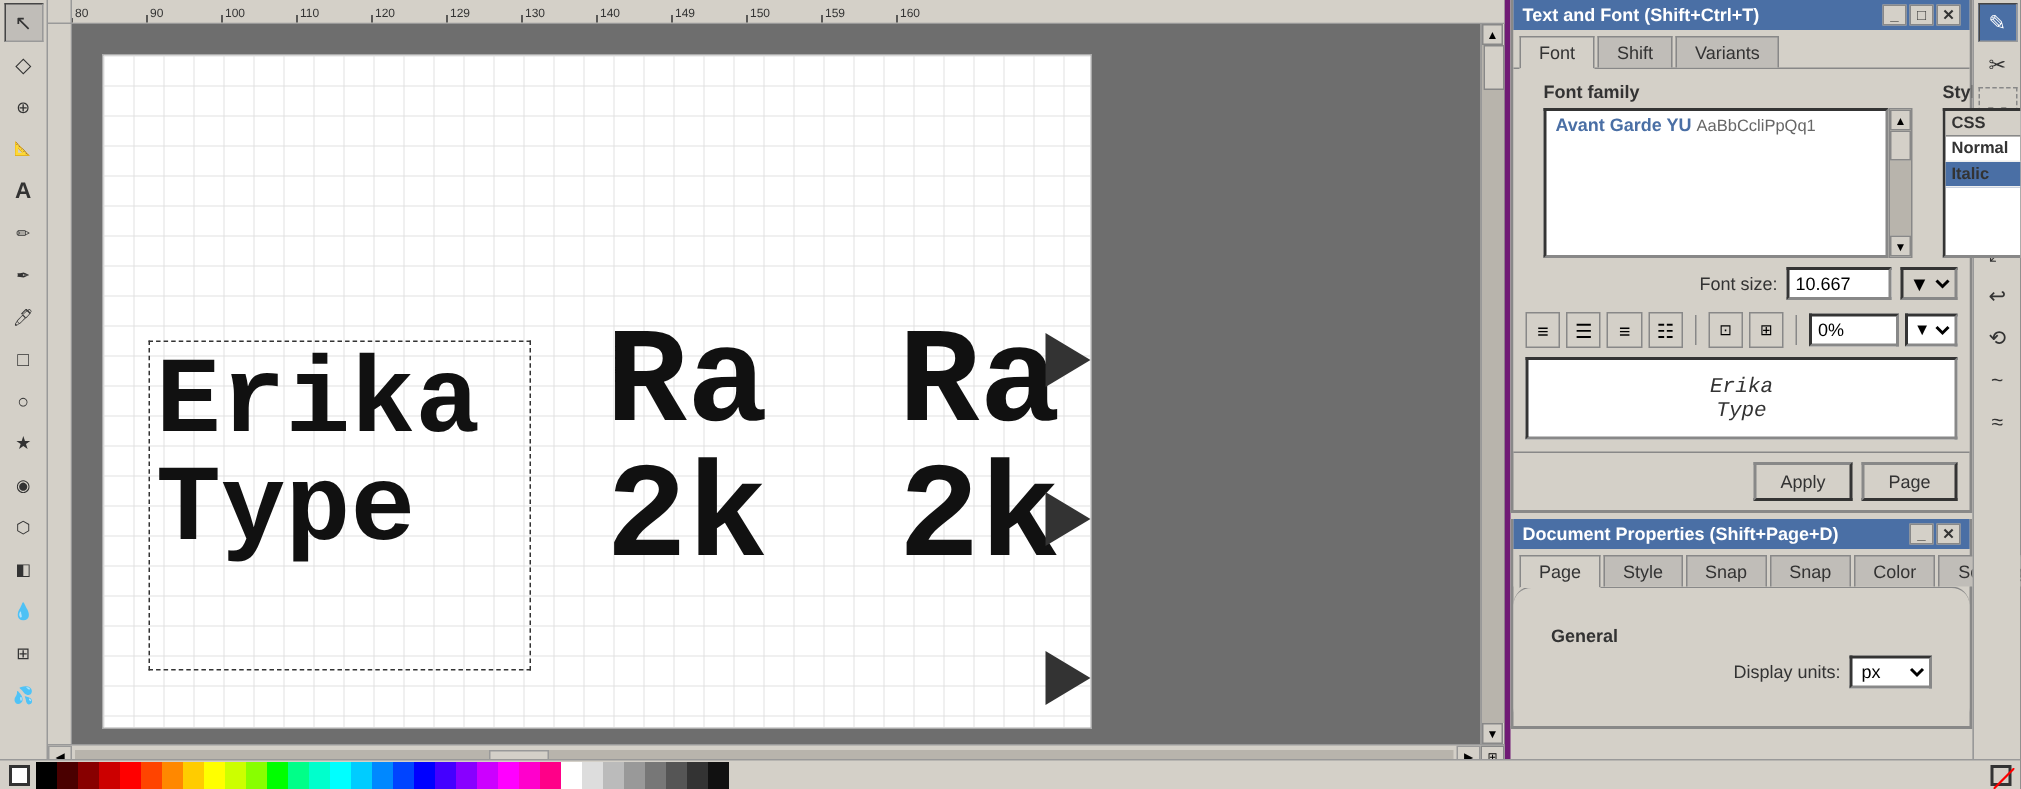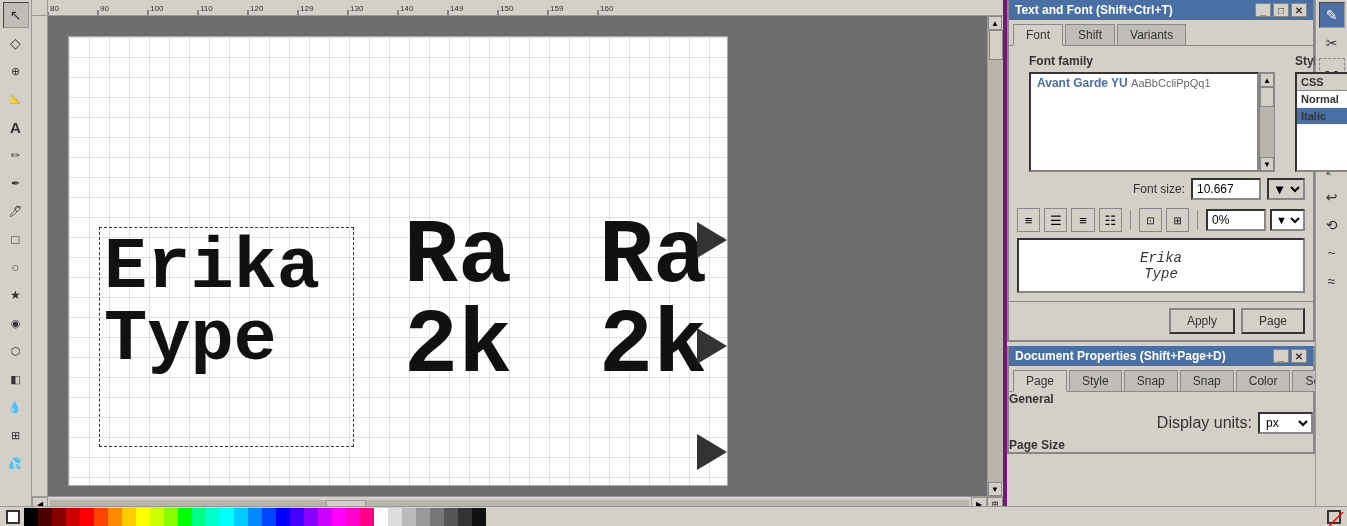--- a/index.html
+++ b/index.html
@@ -451,39 +451,40 @@
 
     
     .dialog-doc-props {
       background: #d4d0c8;
       border: 2px solid #888;
       border-top: none;
       margin-top: 4px;
     }
 
     .doc-props-content {
-      padding: 0;
+      padding: 25px;
+      border-radius: 12px;
     }
 
     .general-label {
       font-weight: bold;
       font-size: 12px;
       color: #333;
       margin-bottom: 6px;
     }
 
     .display-units-row {
       display: flex;
       align-items: center;
       justify-content: flex-end;
       gap: 6px;
     }
 
     .display-units-label {
-      font-size: 16px;
+      font-size: 12px;
       color: #333;
     }
 
     .units-select {
       width: 55px;
       height: 22px;
       border: 2px inset #888;
       background: white;
       font-size: 12px;
       padding: 0 2px;
@@ -806,21 +807,20 @@
           <span class="display-units-label">Display units:</span>
           <select class="units-select">
             <option>px</option>
             <option>mm</option>
             <option>cm</option>
             <option>in</option>
             <option>pt</option>
             <option>pc</option>
           </select>
         </div>
-        <div class="page-size-label">Page Size</div>
       </div>
     </div>
   </div>
 
   <div class="far-right-toolbar">
     <div class="tool-btn active" style="background:#4a6fa5; color:white;">✎</div>
     <div class="tool-btn">✂</div>
     <div class="tool-btn" style="border:1px dashed #888;">- -</div>
     <div style="width:26px; height:1px; background:#888; margin:2px 0;"></div>
     <div class="tool-btn">⊕</div>

